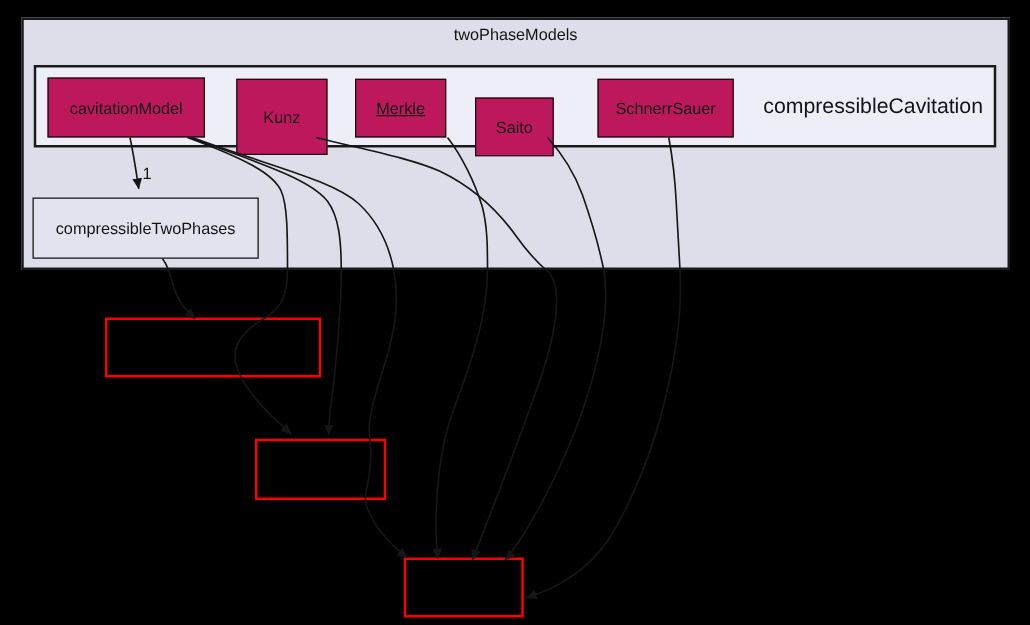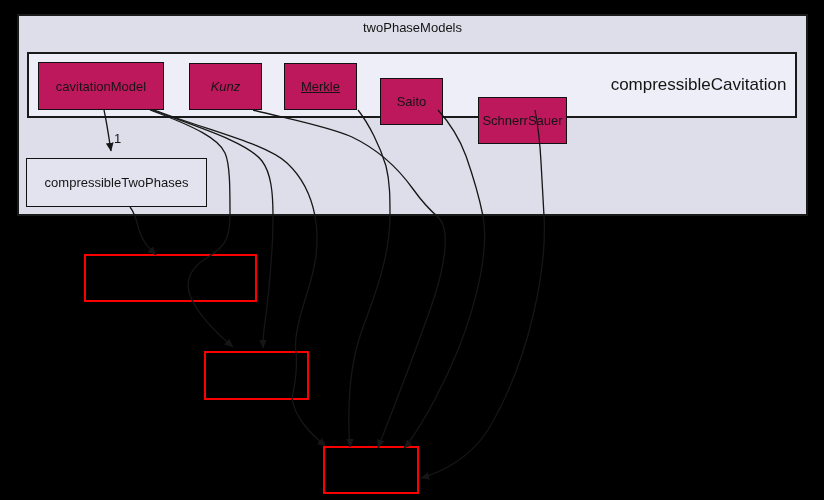--- a/index.html
+++ b/index.html
@@ -48,24 +48,24 @@
     position: absolute;
     box-sizing: border-box;
     background: #be185d;
     border: 1.3px solid #111;
     display: flex; align-items: center; justify-content: center;
     font-size: 13px;
     z-index: 3;
     white-space: nowrap;
   }
   .node-cavitationModel { left: 38px;  top: 62px; width: 126px; height: 48px; }
-  .node-kunz            { left: 189px; top: 63px; width: 73px;  height: 47px; font-style: italic; }
+  .node-kunz            { left: 189px; top: 63px; width: 73px;  height: 61px; }
   .node-merkle          { left: 284px; top: 63px; width: 73px;  height: 47px; text-decoration: underline; }
   .node-saito           { left: 380px; top: 63px; width: 63px;  height: 47px; margin-top: 15px; }
-  .node-schnerrsauer    { left: 478px; top: 63px; width: 89px; height: 47px; margin-top: 34px; }
+  .node-schnerrsauer    { left: 478px; top: 63px; width: 109px; height: 47px; }
   .node-sibling {
     left: 26px; top: 158px; width: 181px; height: 49px;
     background: #e3e3f0;
     z-index: 3;
   }
   .external-node {
     position: absolute;
     box-sizing: border-box;
     background: transparent;
     border: 2px solid #fa0000;

